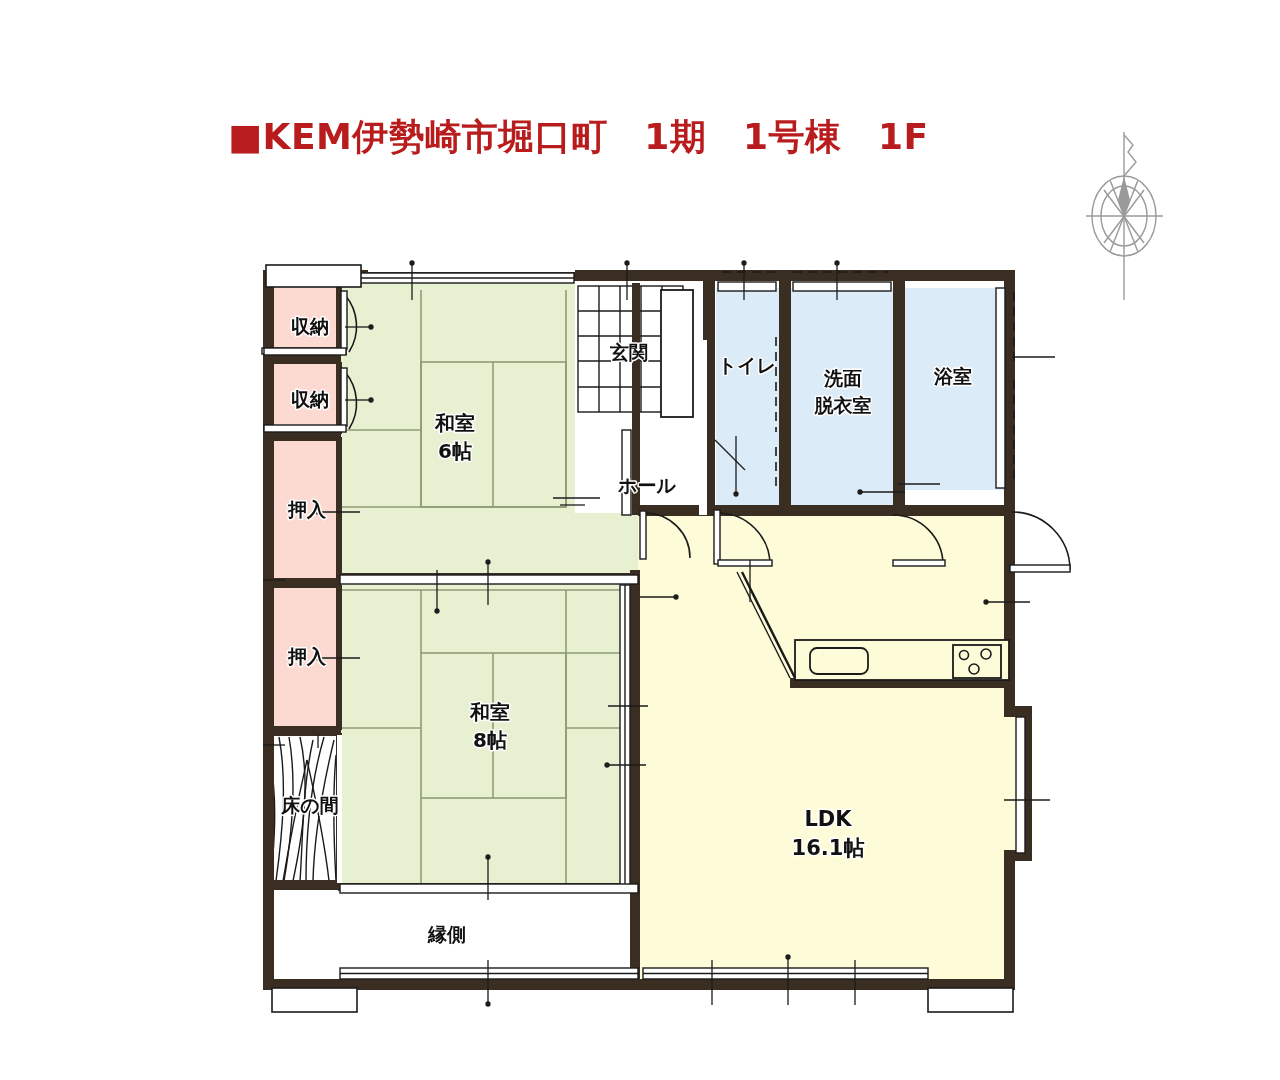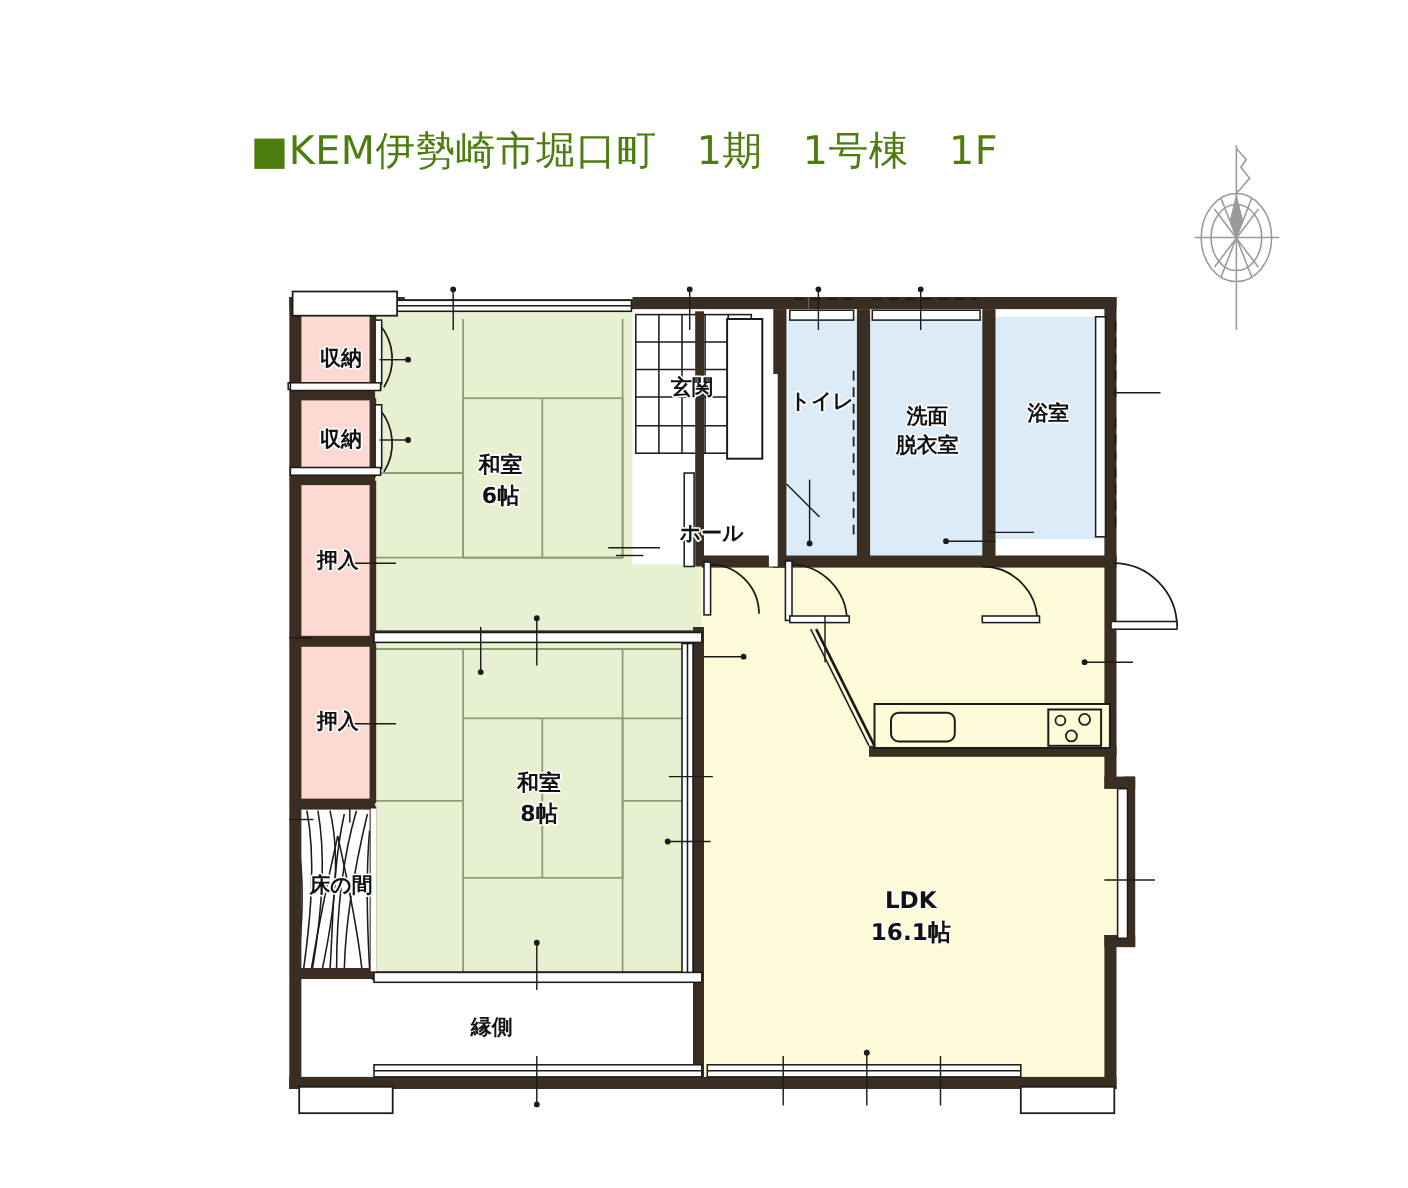--- a/index.html
+++ b/index.html
@@ -18,23 +18,23 @@
     position: relative;
     width: 1280px;
     height: 1080px;
     background: #ffffff;
   }
   #title {
     position: absolute;
     left: 228px;
     top: 113px;
     font-size: 36px;
-    font-weight: normal;
+    font-weight: bold;
     letter-spacing: 0.5px;
-    color: #4d7c0f;
+    color: #b91c1c;
     white-space: pre;
     font-family: "DejaVu Sans", "Liberation Sans", sans-serif;
   }
   #plan-svg {
     position: absolute;
     left: 0;
     top: 0;
   }
   .rm-label {
     font-family: "DejaVu Sans", "Liberation Sans", sans-serif;

